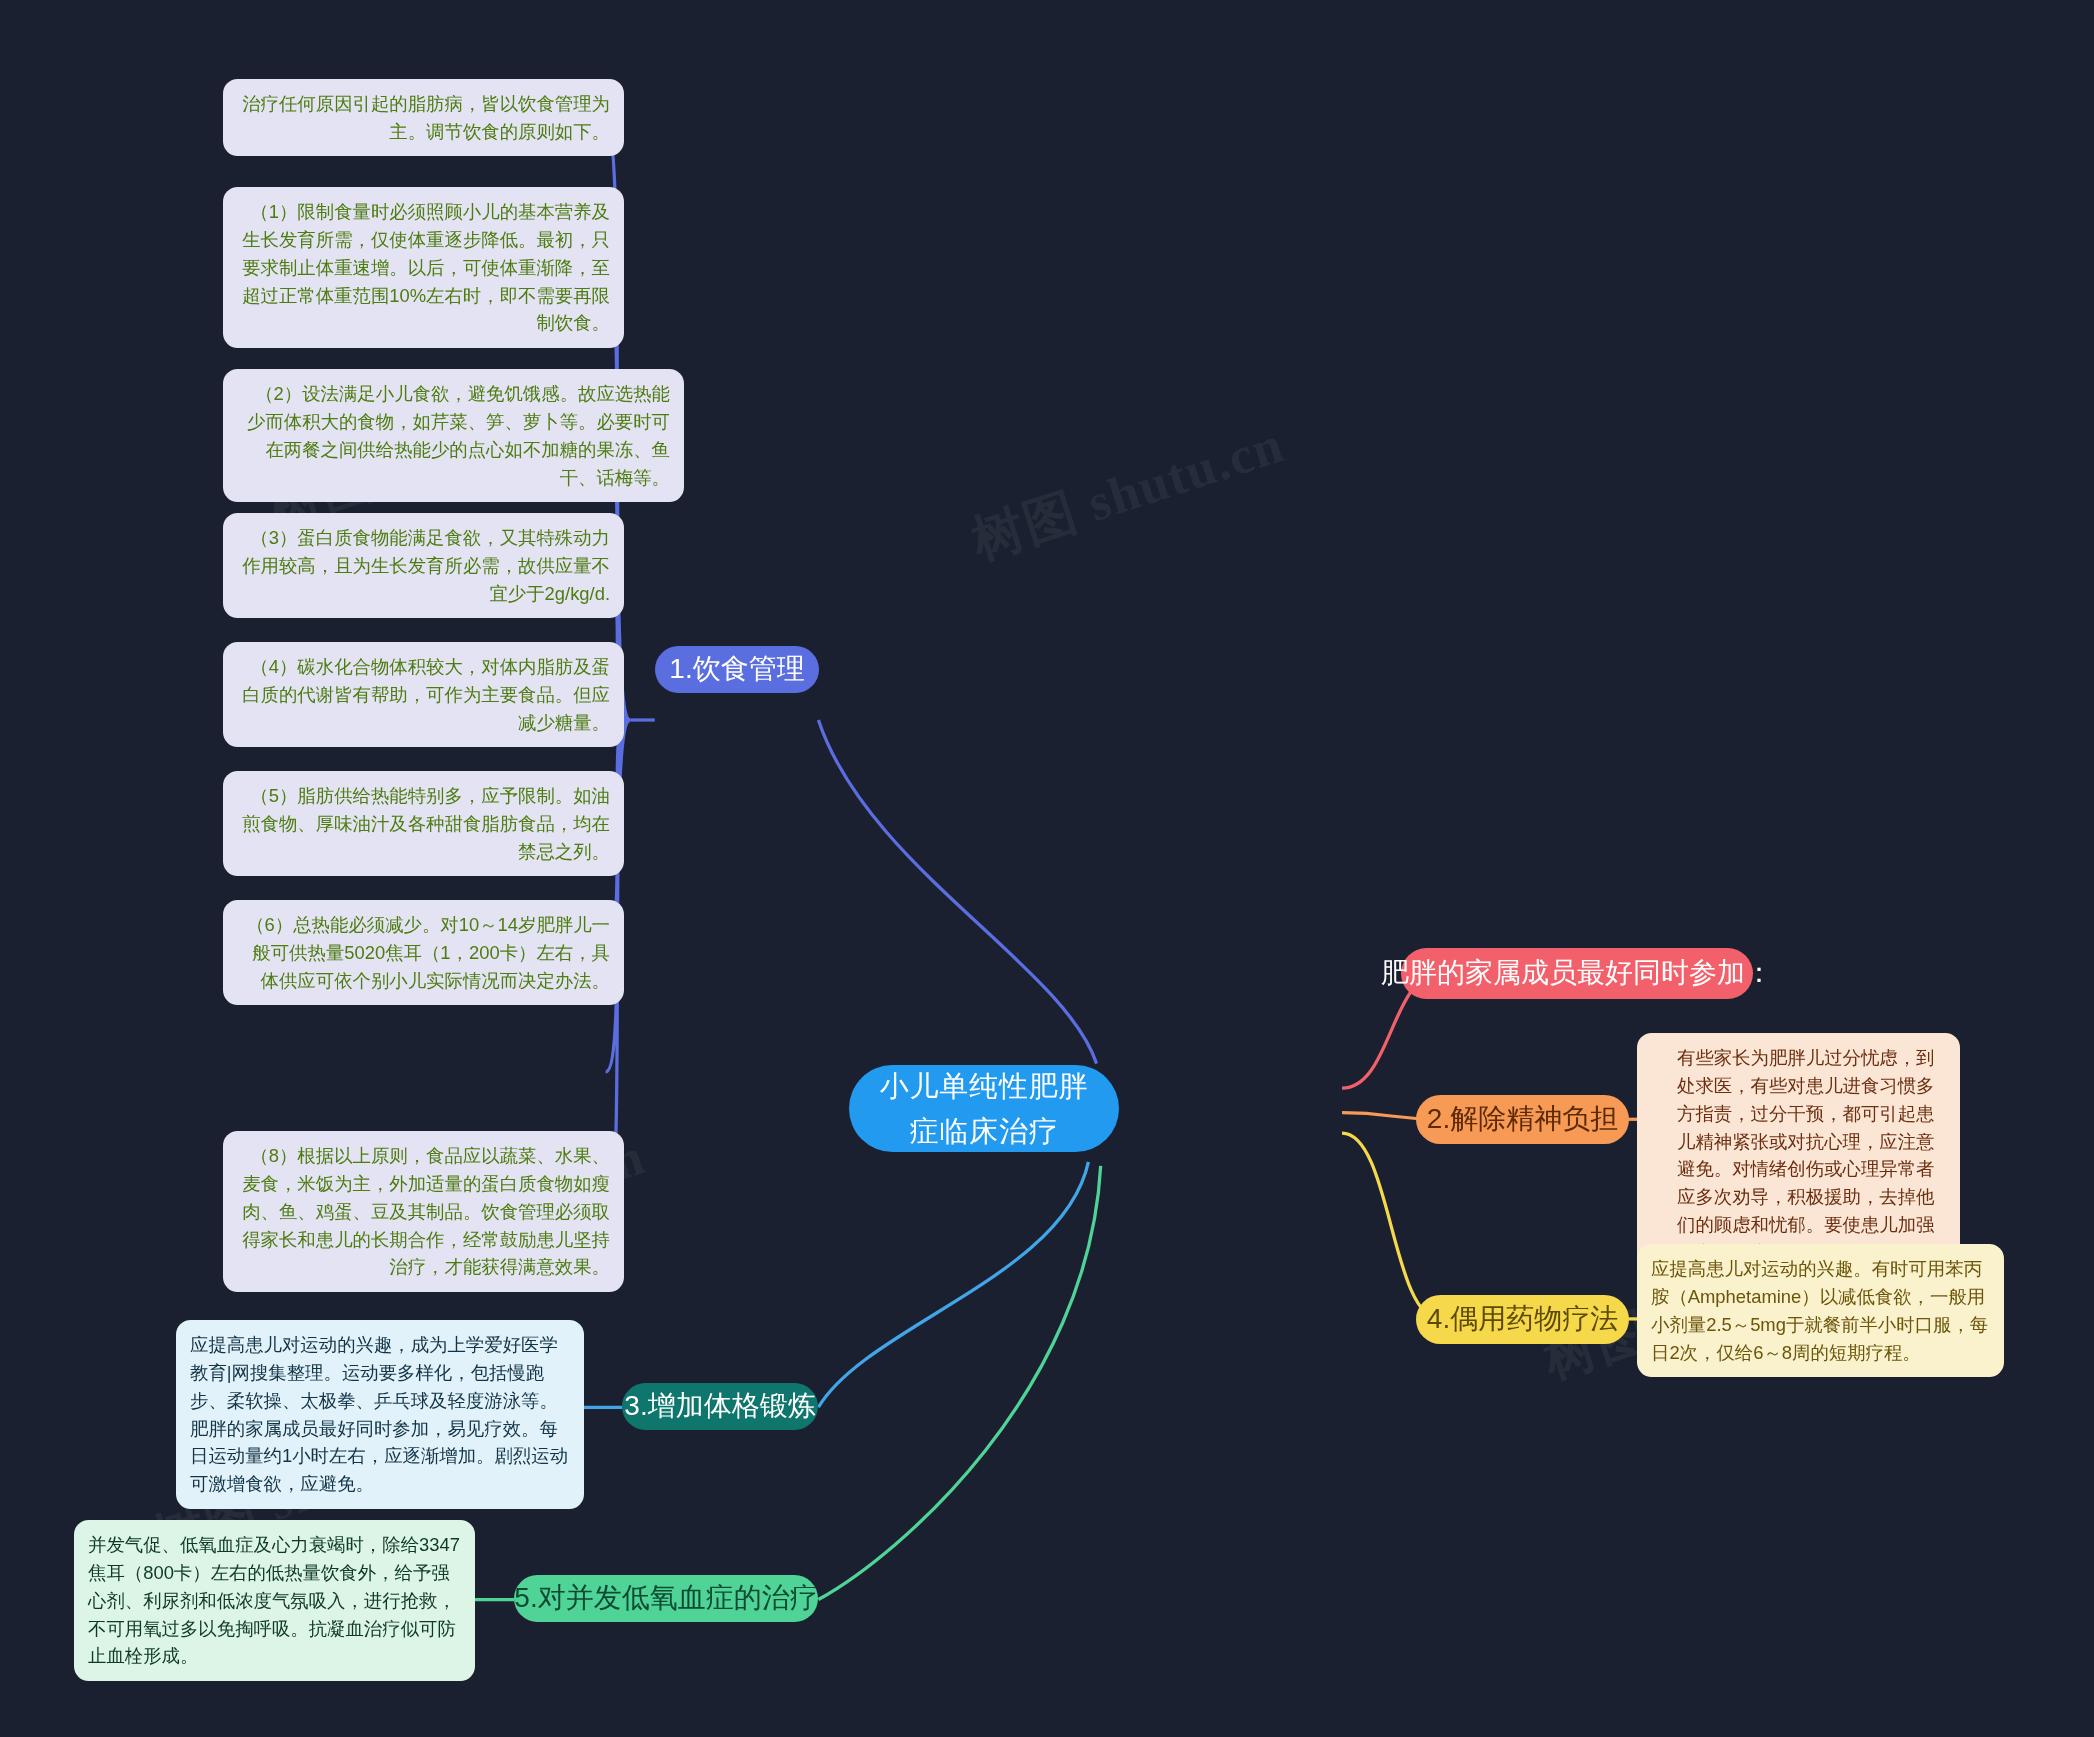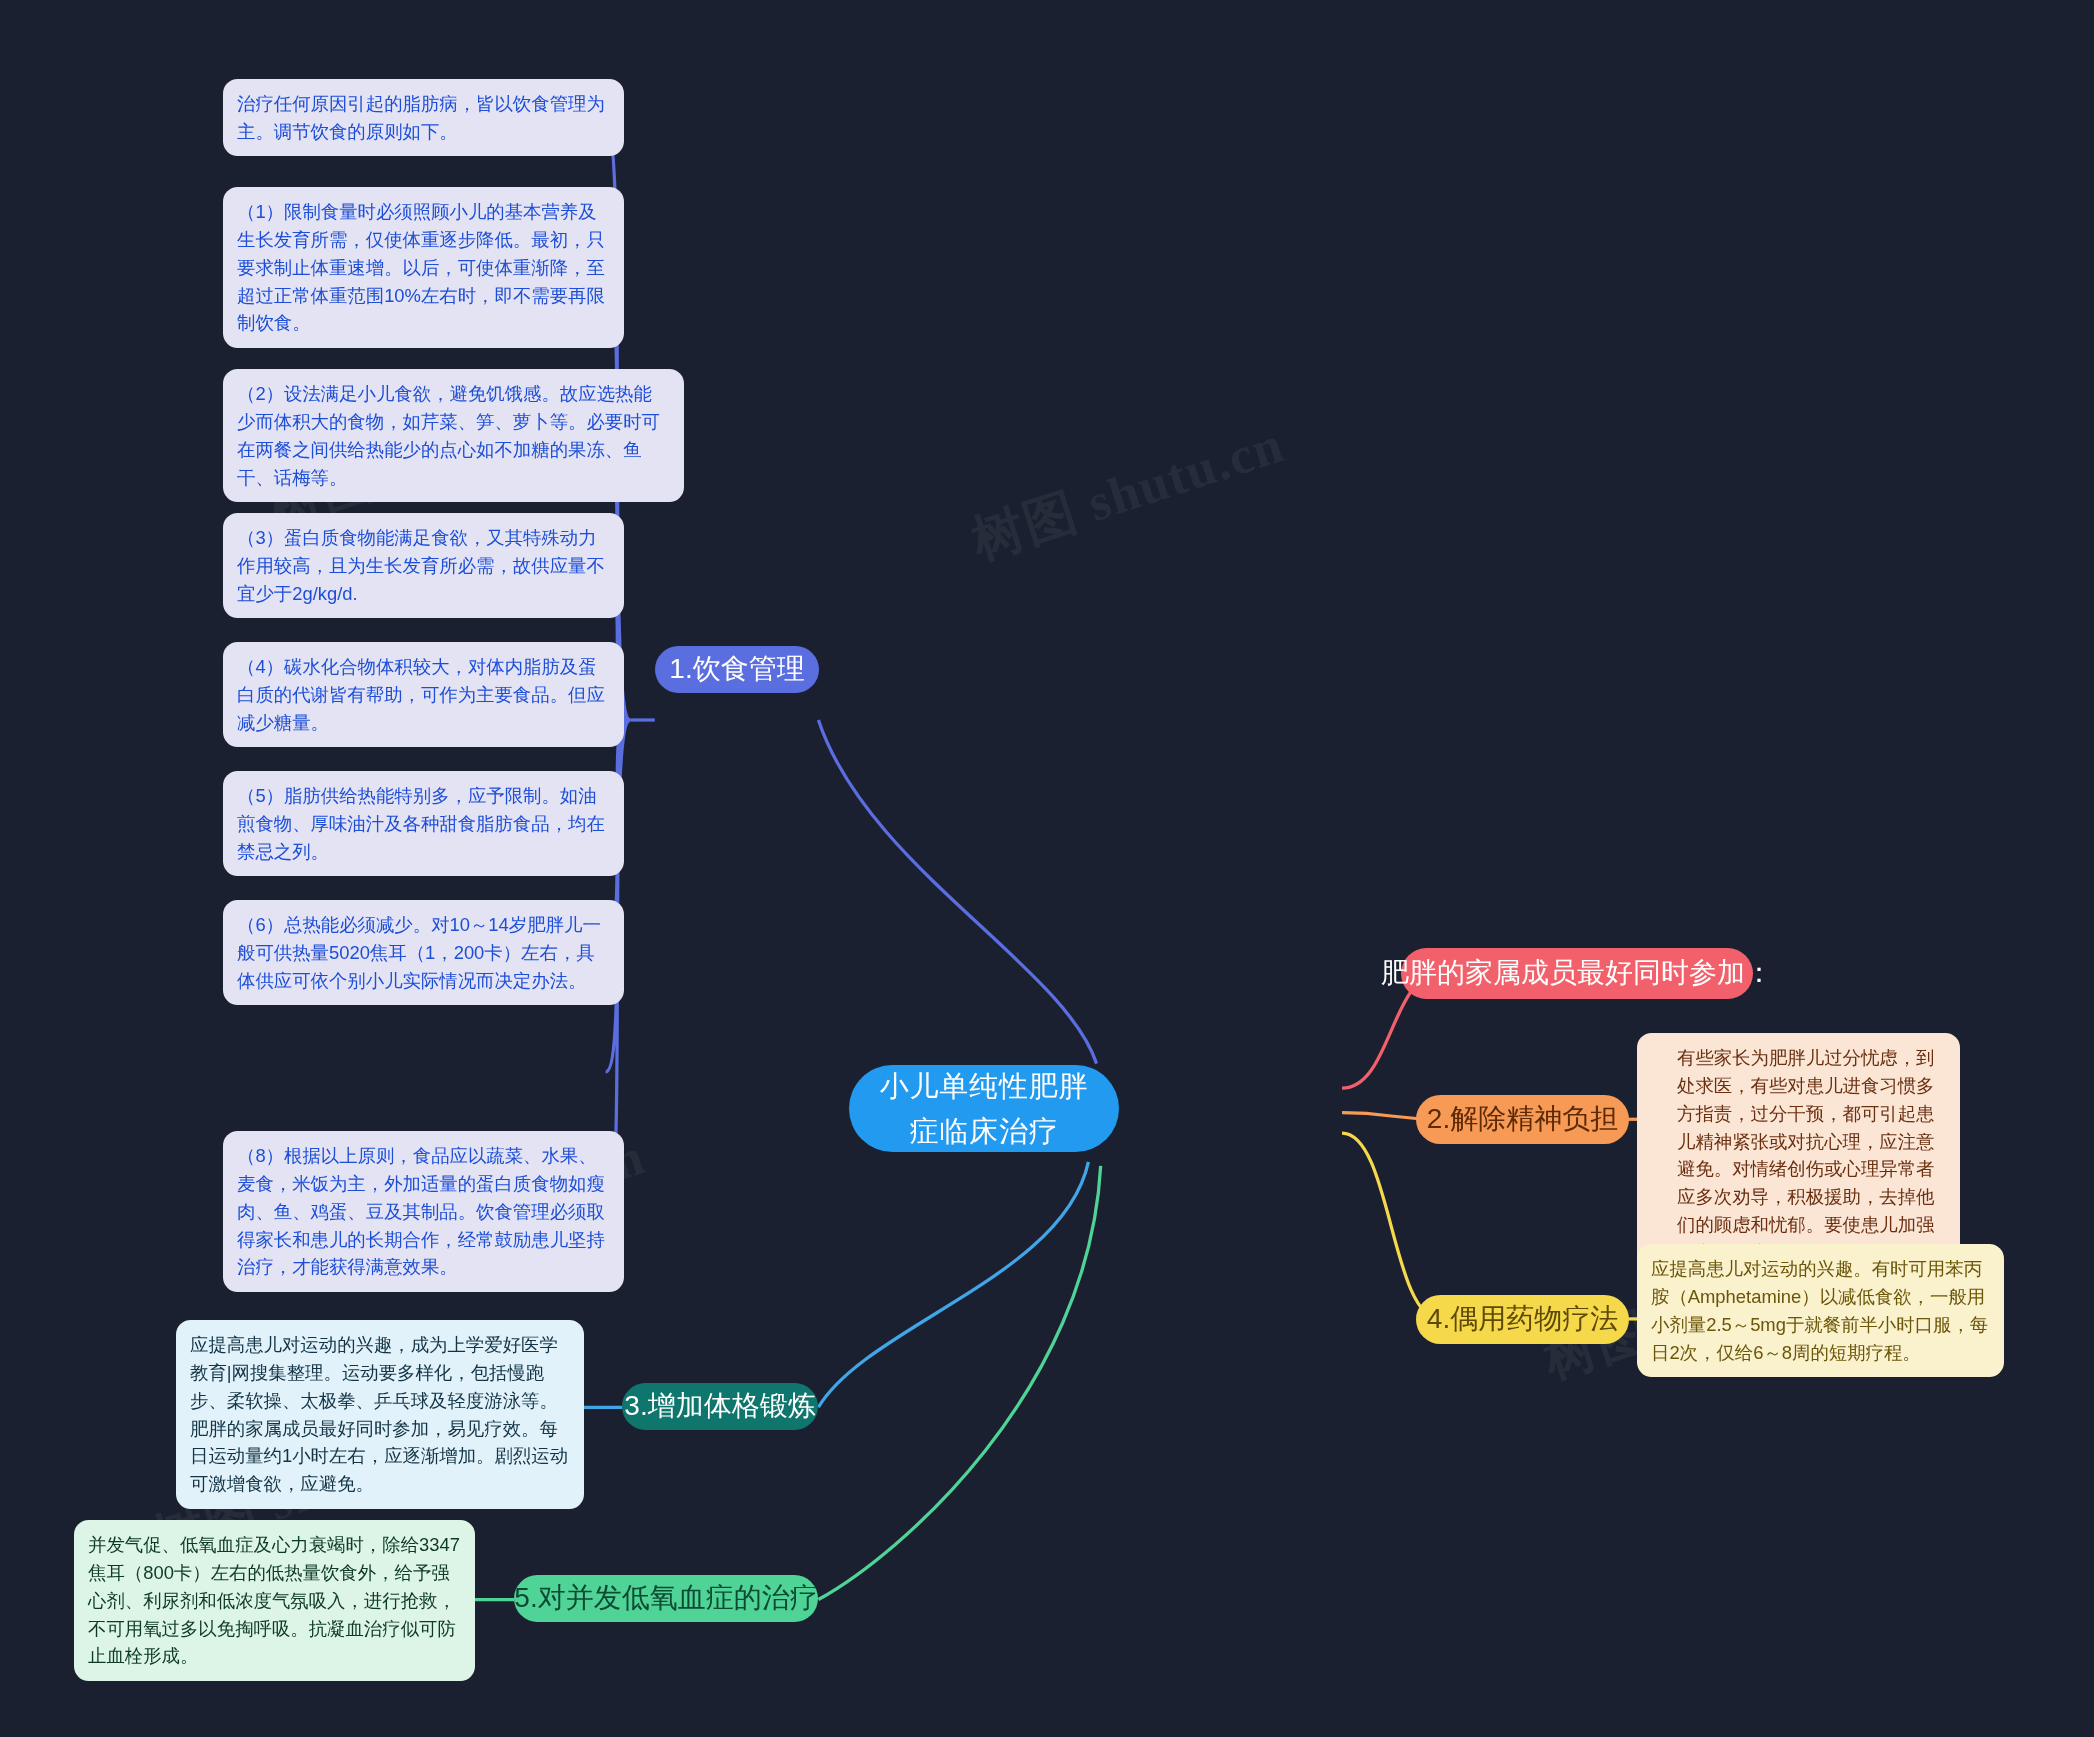--- a/index.html
+++ b/index.html
@@ -75,21 +75,21 @@
   .pill-cyan   { background: #0f766e; color: #ffffff; }
   .pill-green  { background: #4fd397; color: #0c4a32; }
 
   
   .card {
     border-radius: 14.7px;
     font-size: 18.4px;
     padding: 10.6px 14px;
     text-indent: 0;
   }
-  .card-lav   { background: #e3e3f3; color: #1d4ed8; }
+  .card-lav   { background: #e3e3f3; color: #4d7c0f; text-align: right; }
   .card-peach { background: #fbe6d6; color: #6b2f10; }
   .card-cream { background: #faf1cd; color: #6b5508; }
   .card-ice   { background: #e2f2fa; color: #123446; }
   .card-mint  { background: #ddf5e6; color: #0d3a22; }
 </style>
 </head>
 <body>
 
 <div id="canvas">
 

